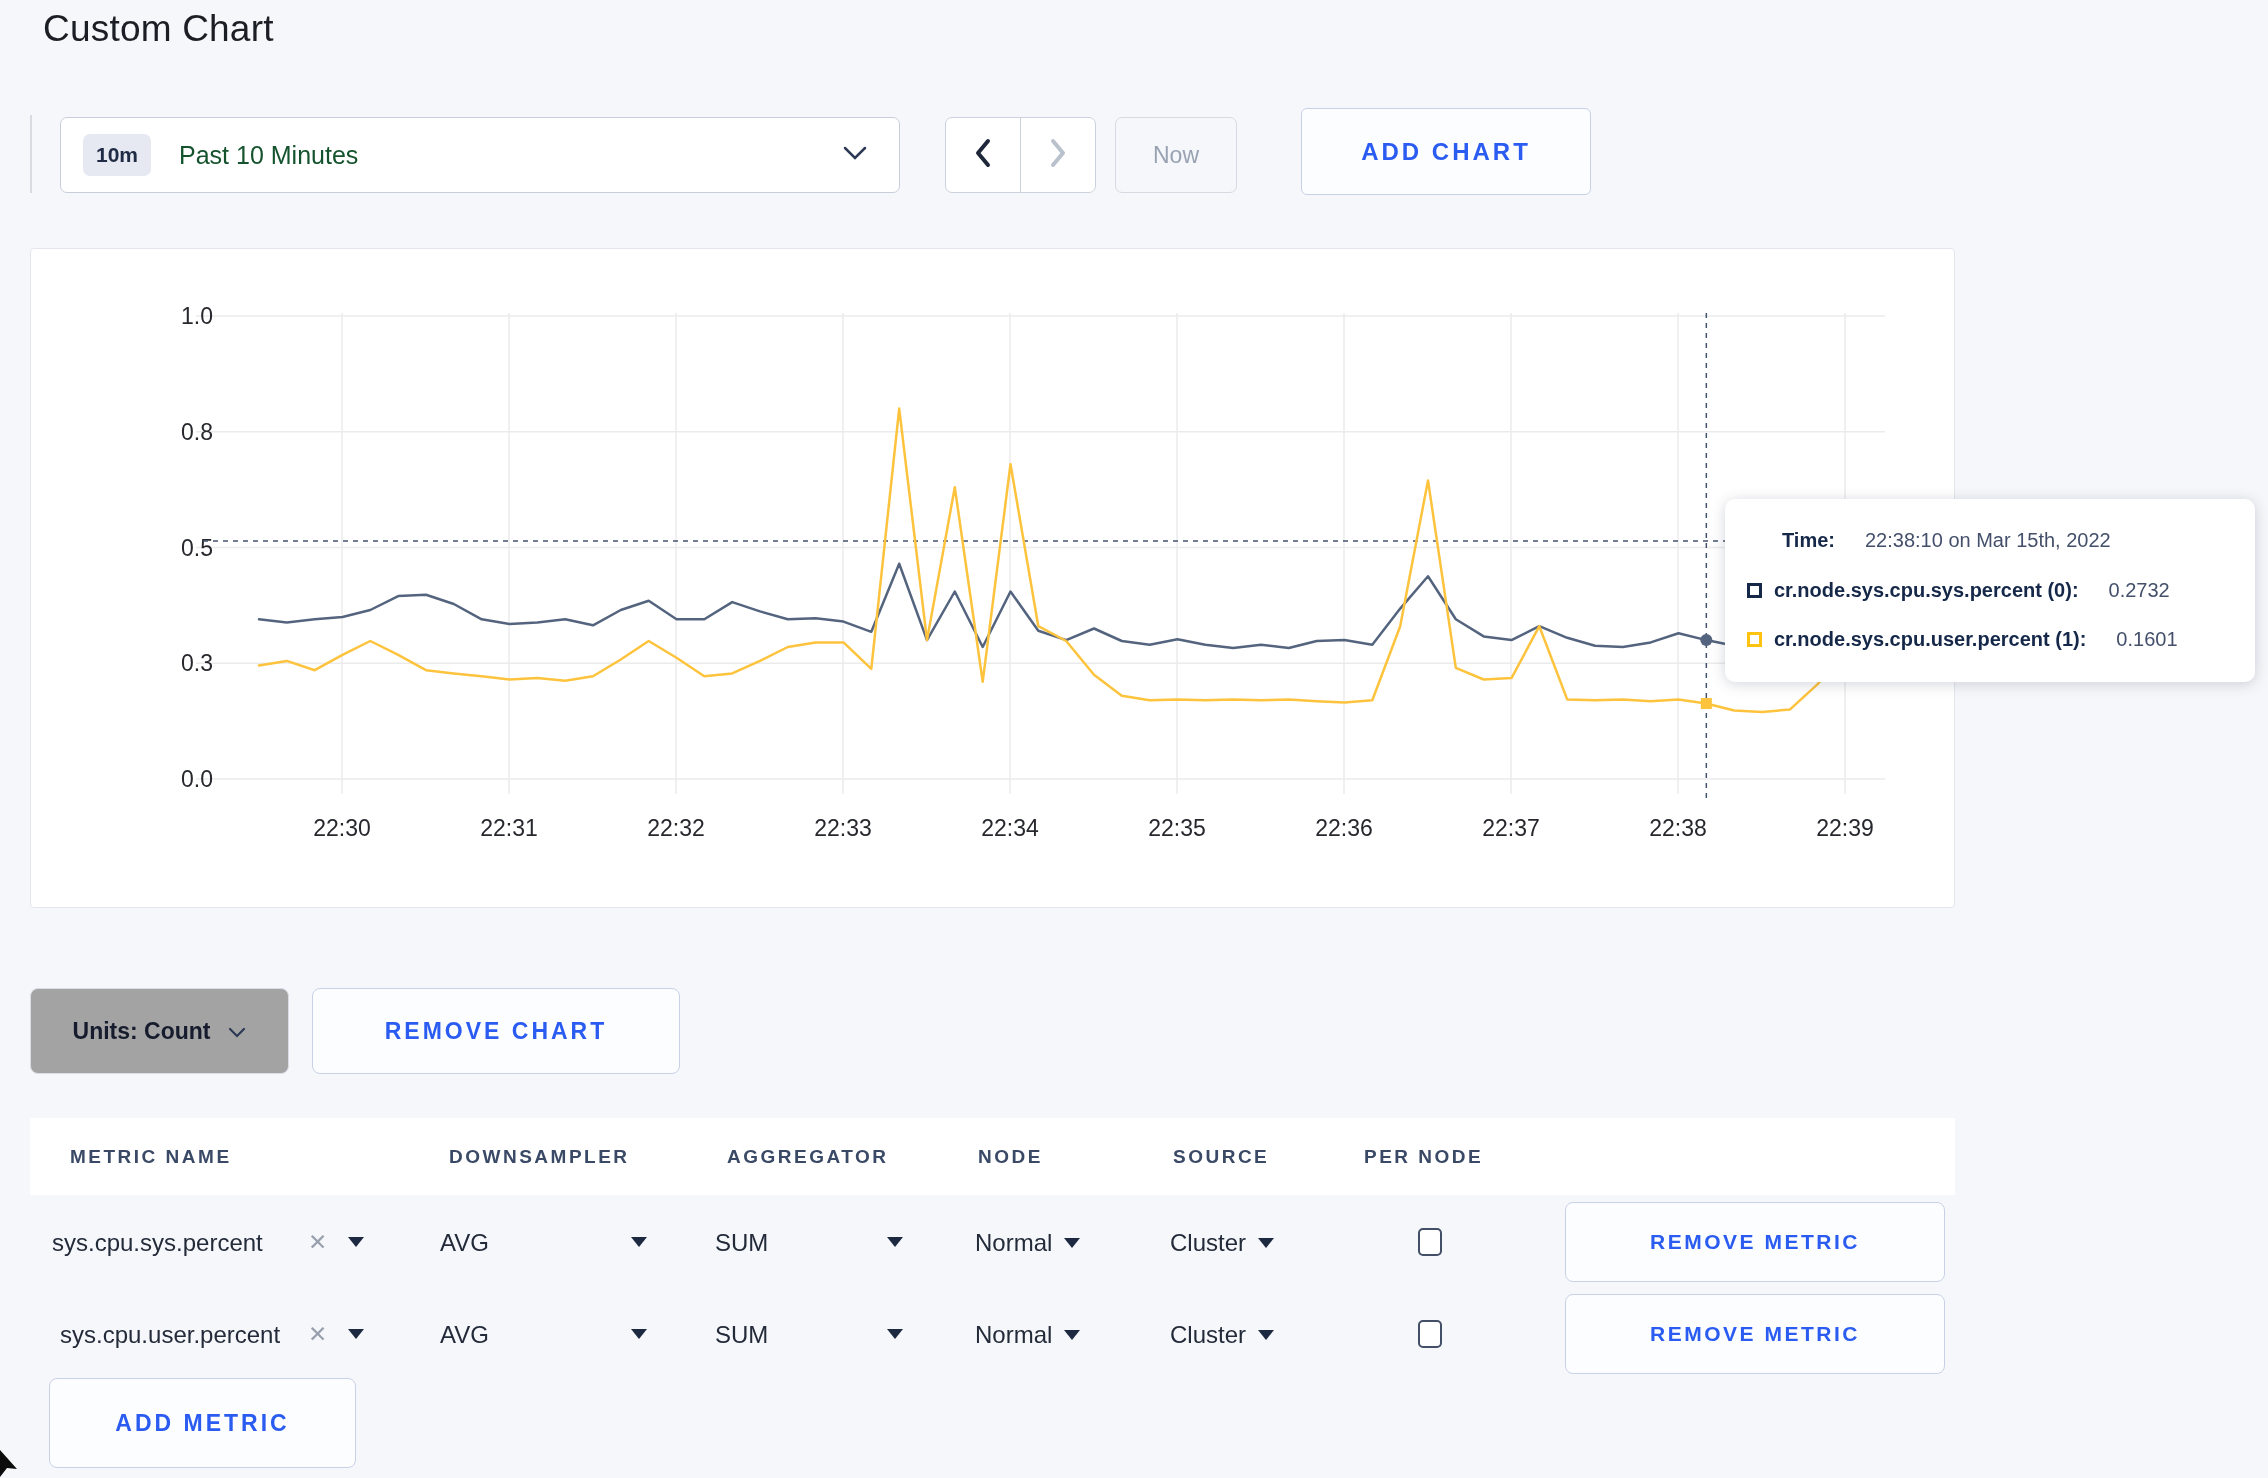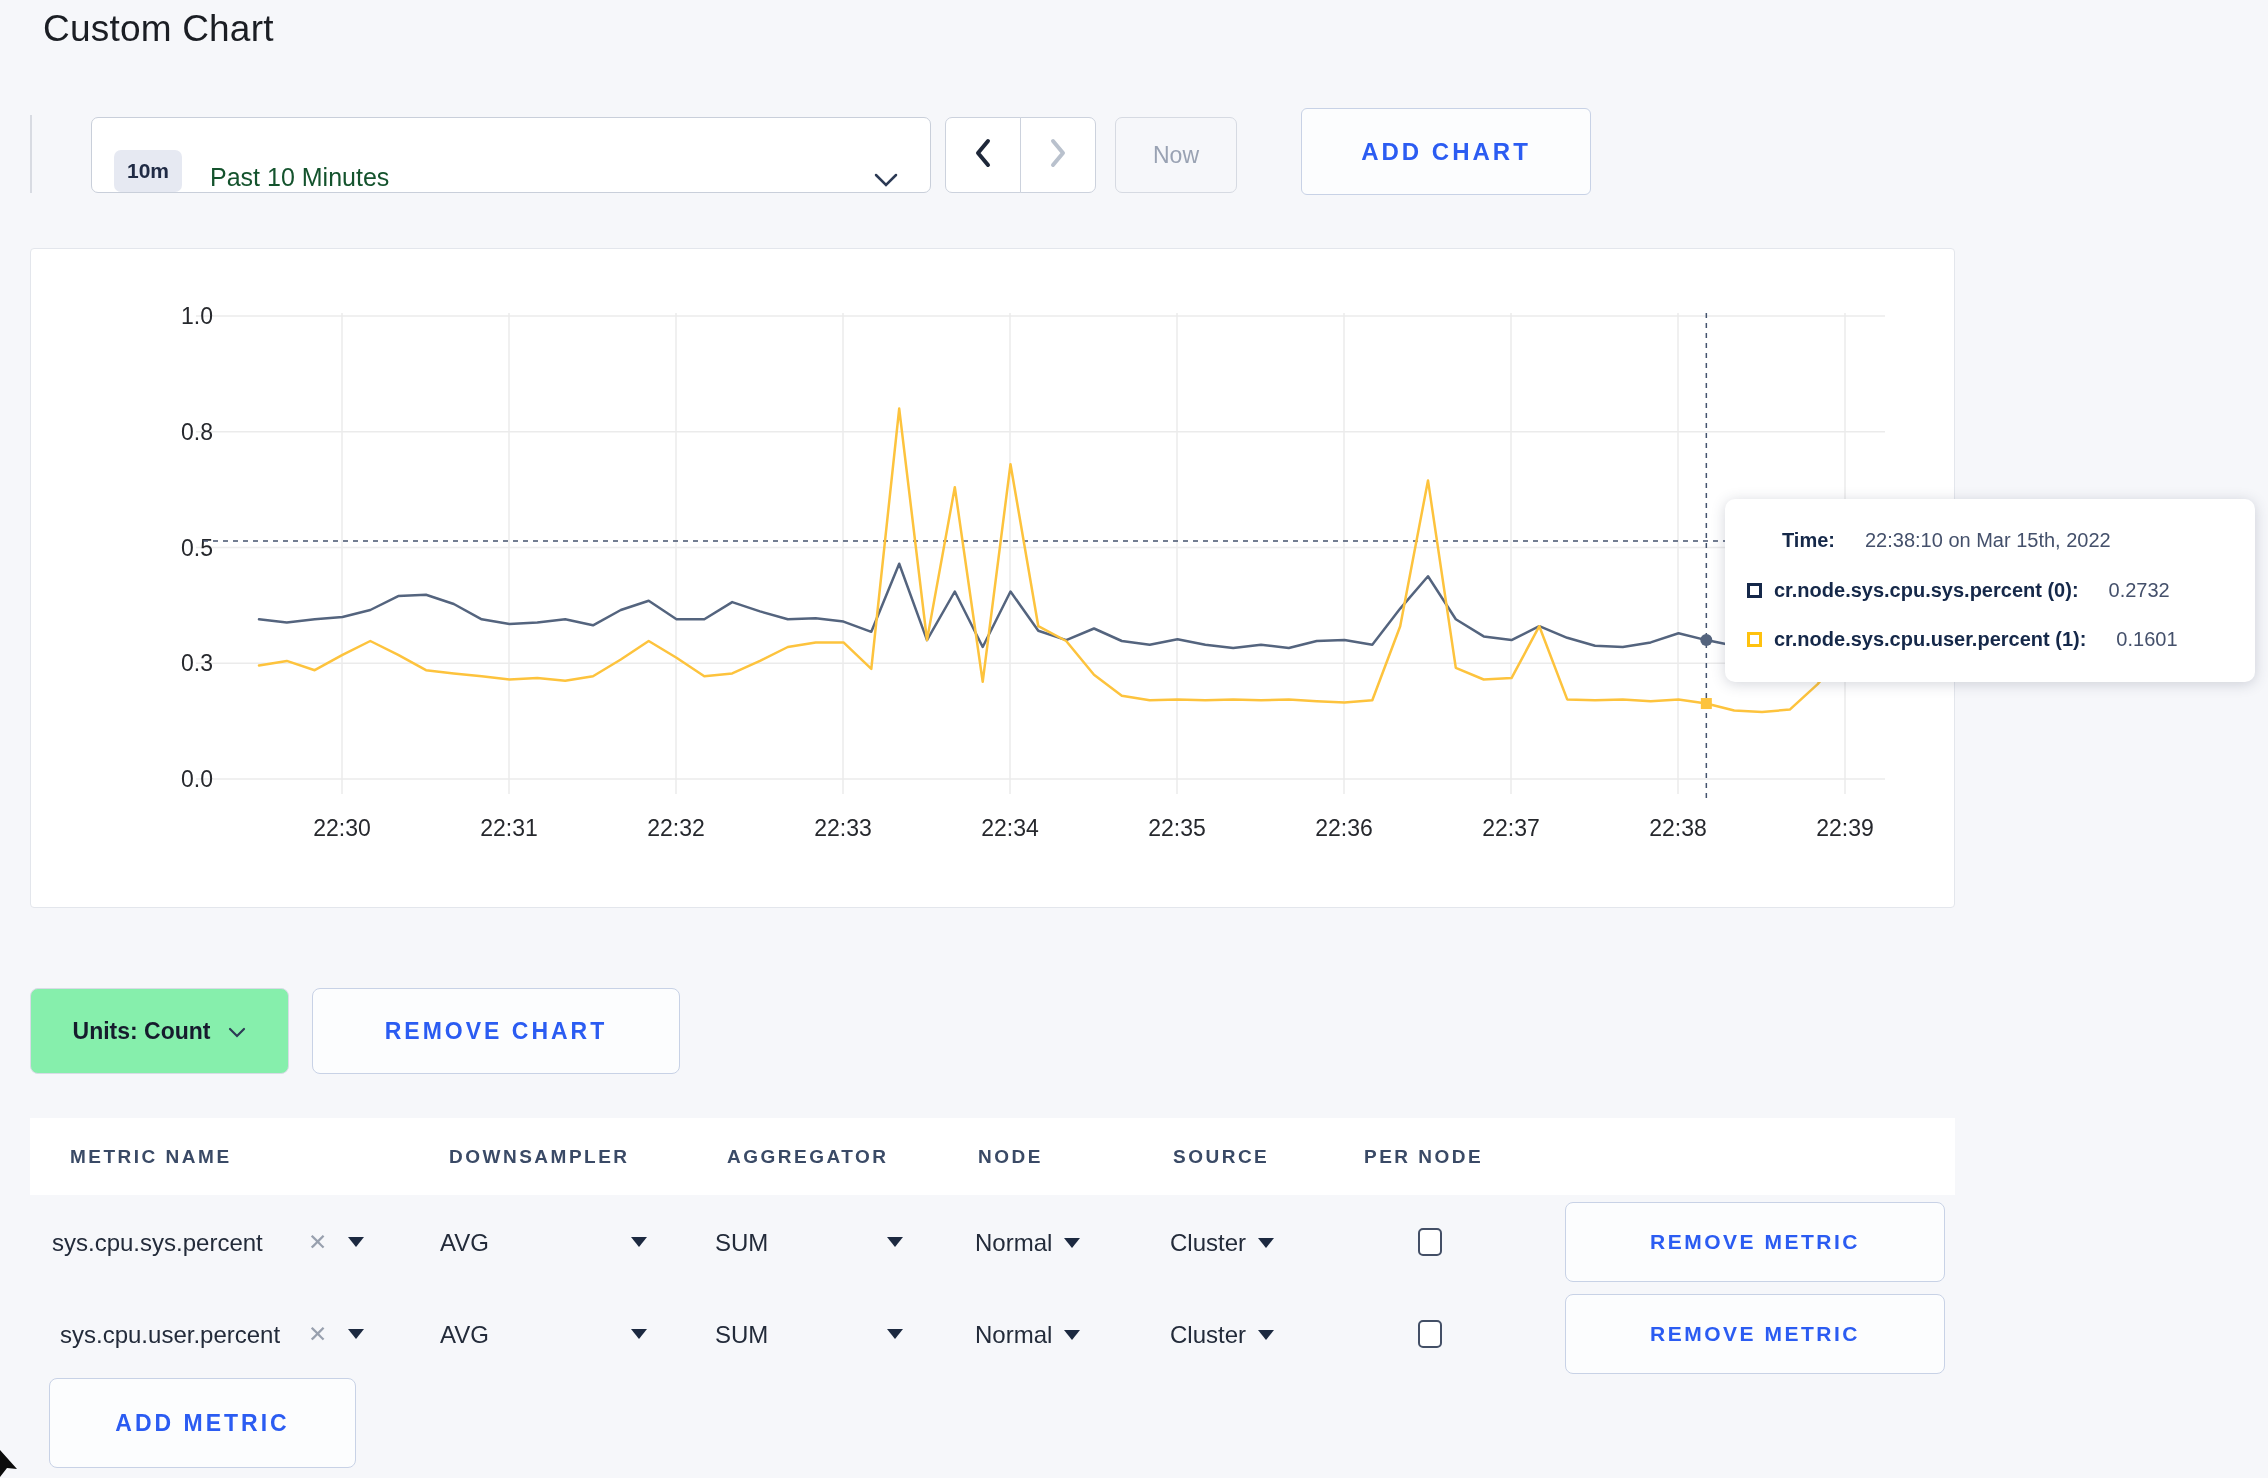--- a/index.html
+++ b/index.html
@@ -16,23 +16,23 @@
   
   .page-title {
     left:43px; top:8px;
     font-size:37px; font-weight:500; color:#1b1e24; letter-spacing:.2px;
   }
 
   
   .toolbar-divider { left:30px; top:115px; width:2px; height:78px; background:#d8dbe2; }
 
   .time-dropdown {
-    left:91px; top:117px; width:840px; height:76px;
+    left:60px; top:117px; width:840px; height:76px;
     background:#fff; border:1px solid #c9cfda; border-radius:7px;
-    display:flex; align-items:flex-end; cursor:pointer;
+    display:flex; align-items:center; cursor:pointer;
   }
   .time-badge {
     margin-left:22px; background:#e6e9f2; border-radius:7px;
     padding:9px 13px; font-size:21px; font-weight:bold; color:#202b45;
   }
   .time-label { margin-left:28px; font-size:25px; color:#14532d; }
   .time-chevron { margin-left:auto; margin-right:32px; }
 
   .pager { left:945px; top:117px; display:flex; }
   .pager-btn {
@@ -79,21 +79,21 @@
   .tt-label { font-weight:bold; color:#152849; }
   .tt-value { margin-left:30px; color:#44506b; }
   .tt-swatch {
     width:15px; height:15px; border:3px solid #152849; background:#fff;
     margin-right:12px; flex:0 0 auto;
   }
 
   
   .units-dropdown {
     left:30px; top:988px; width:259px; height:86px;
-    background:#86efac; border:1px solid #d8dce6; border-radius:8px;
+    background:#a3a3a3; border:1px solid #d8dce6; border-radius:8px;
     display:flex; align-items:center; justify-content:center; gap:18px;
     font-size:23px; font-weight:bold; color:#161b2d; cursor:pointer;
   }
   .remove-chart-btn { left:312px; top:988px; width:368px; height:86px; border-radius:8px; }
 
   
   .table-header-strip { left:30px; top:1118px; width:1925px; height:77px; background:#fff; }
   .th {
     position:absolute; top:1146px;
     font-size:19px; font-weight:700; letter-spacing:2.5px; color:#3a4a66;

